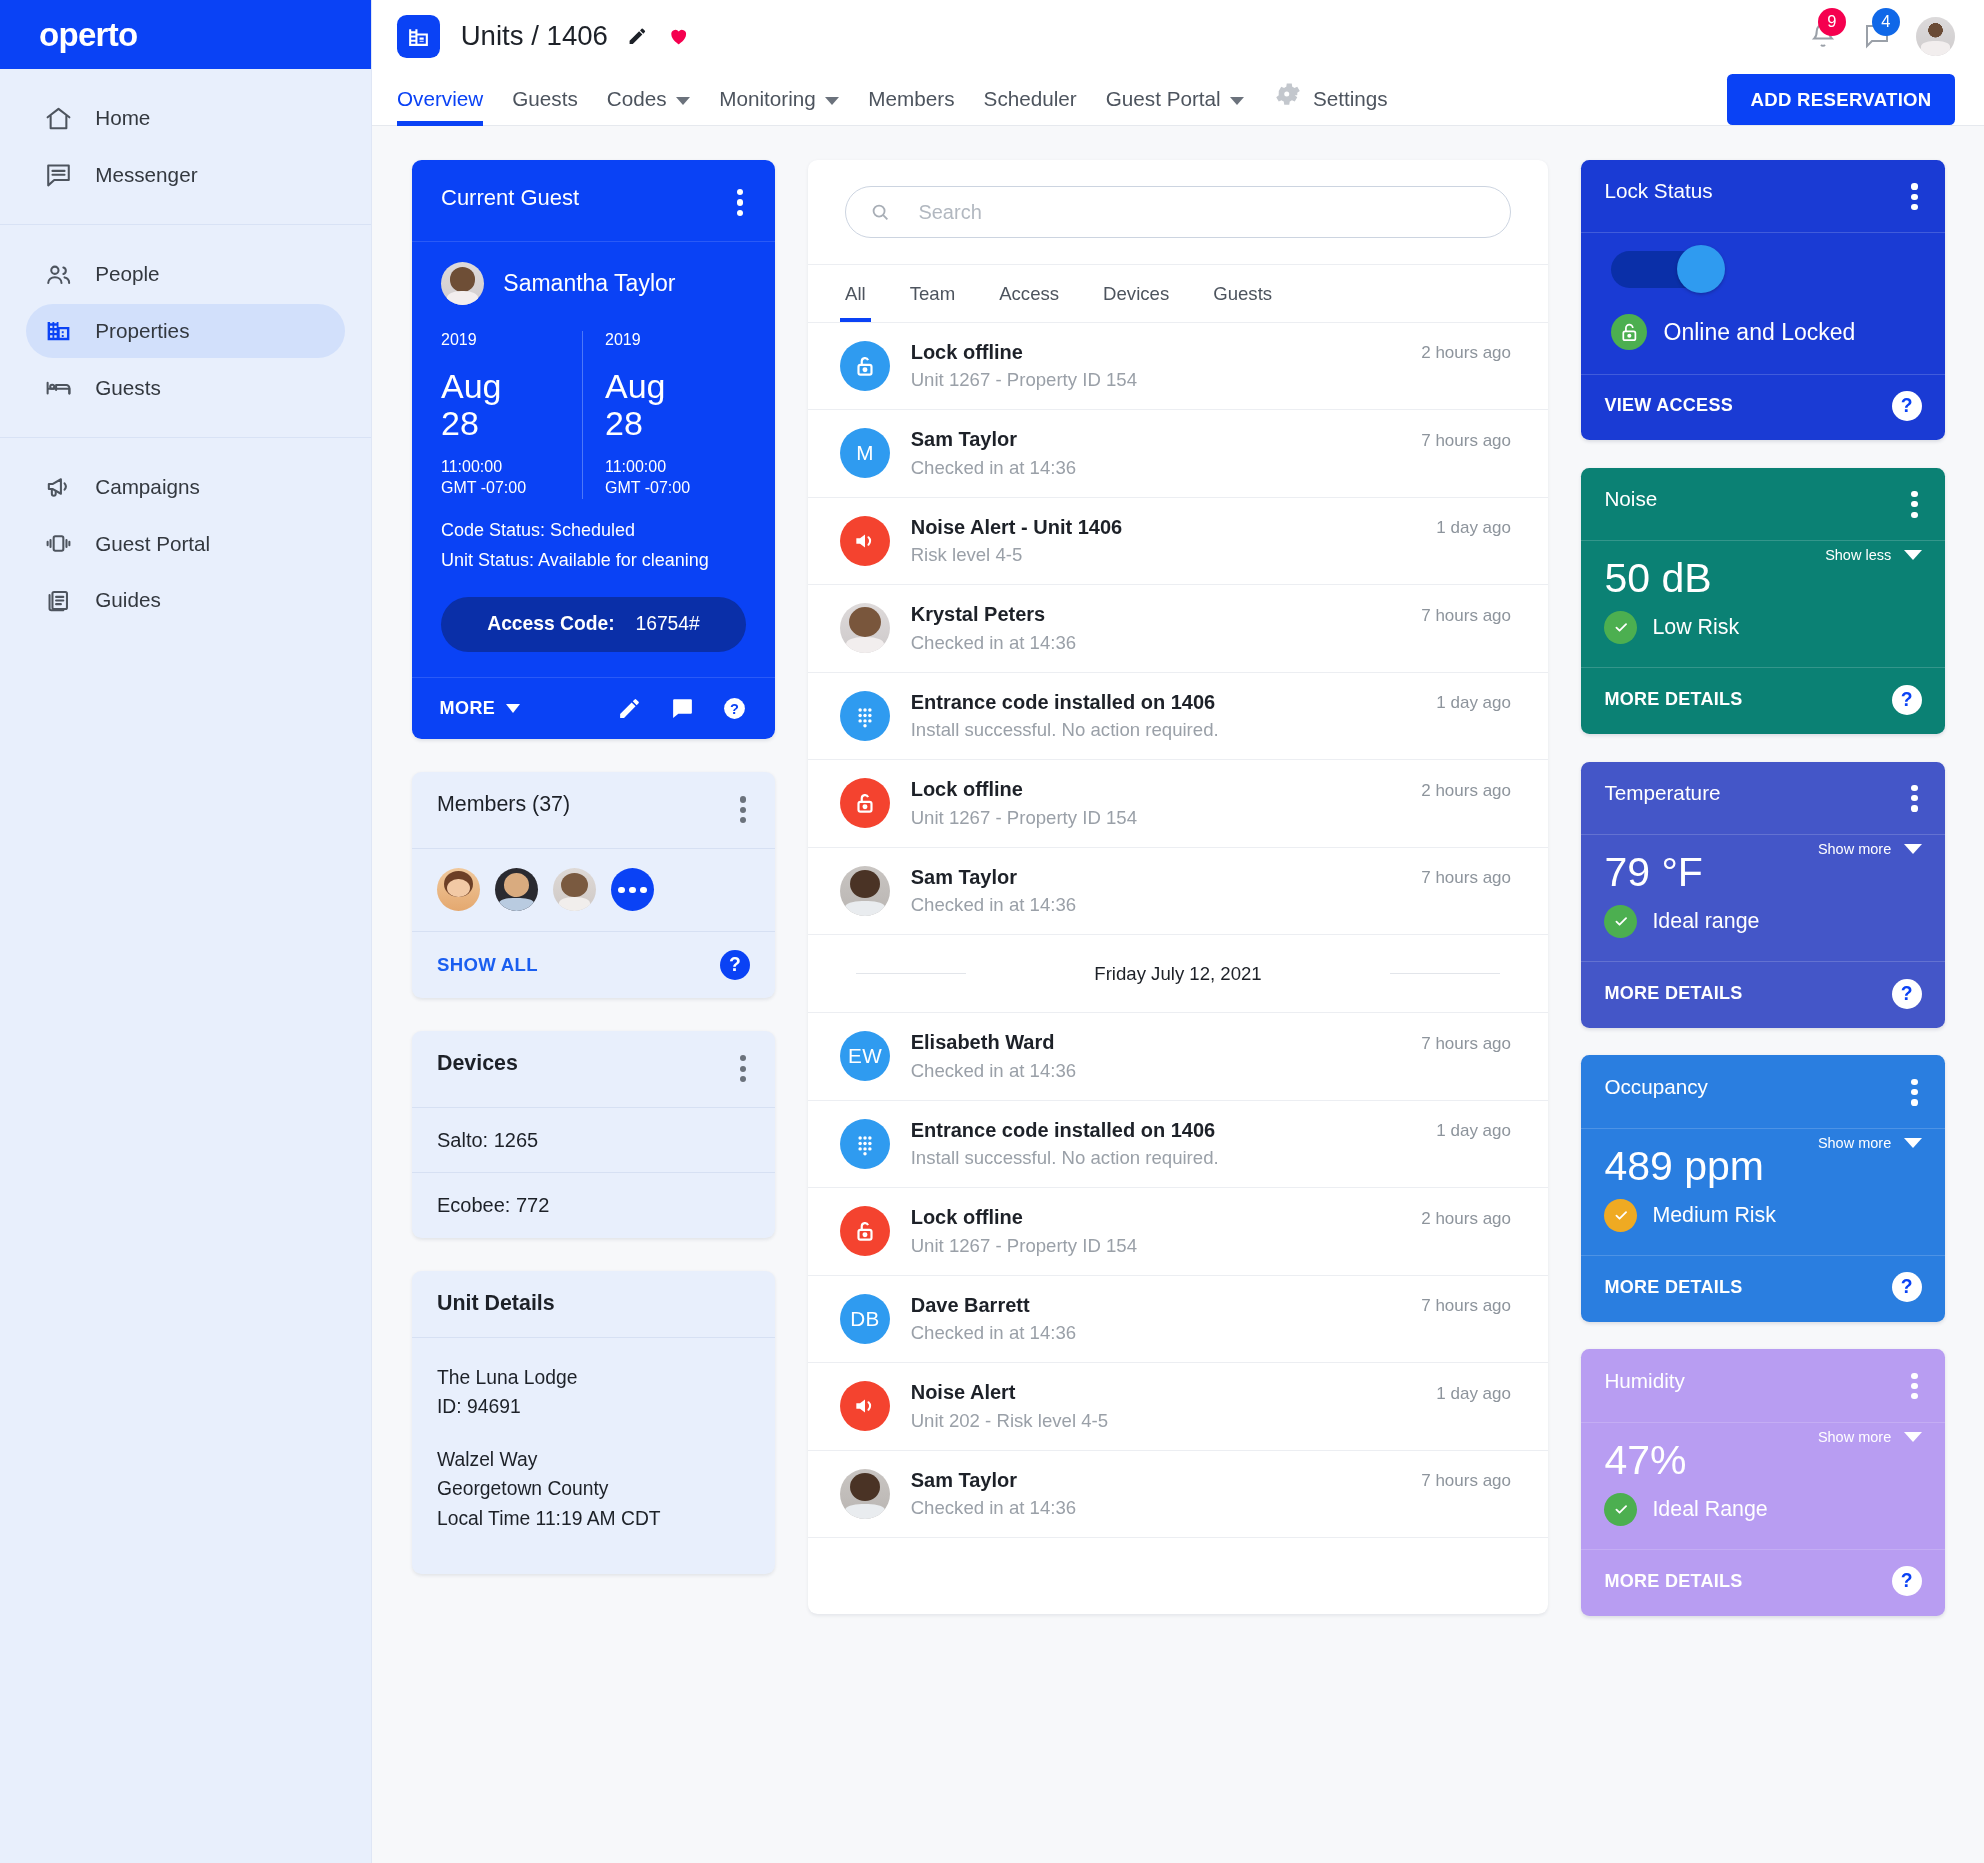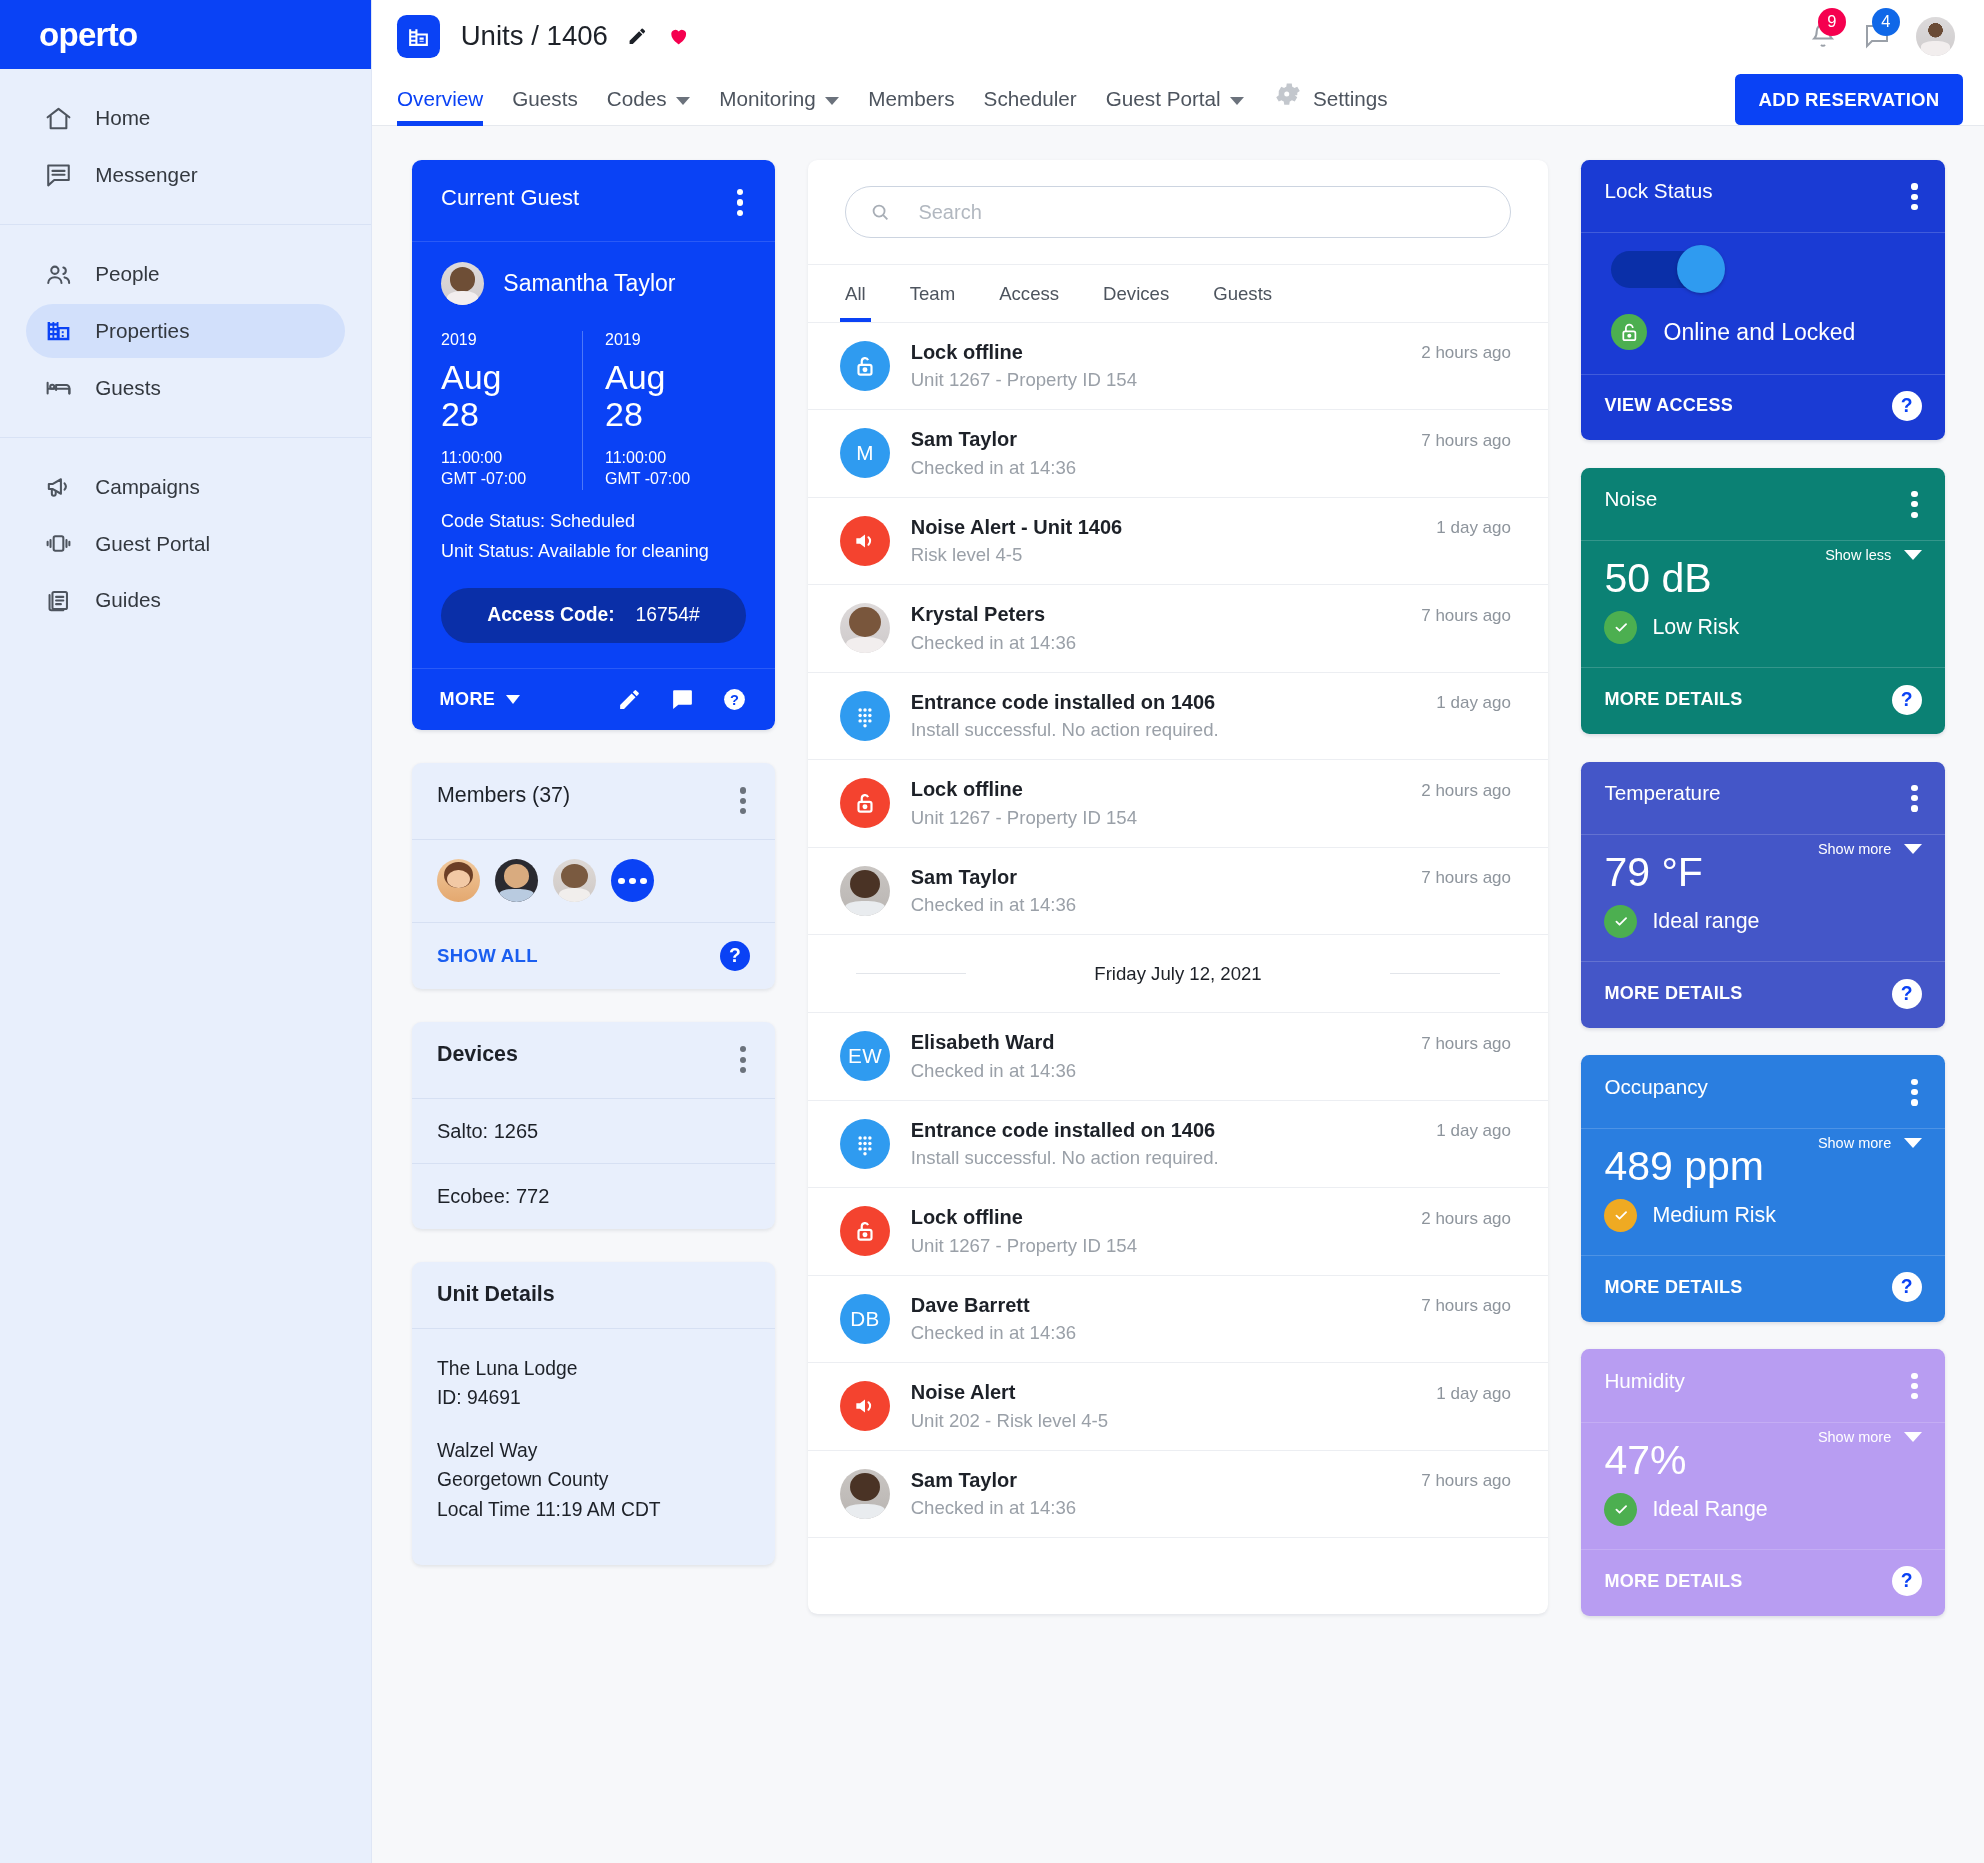--- a/index.html
+++ b/index.html
@@ -80,21 +80,21 @@
     height: 54px; align-items: flex-end;
   }
   .tab.active { color: #0a42f5; }
   .tab.active::after {
     content:""; position: absolute; left: 0; right: 0; bottom: 0; height: 4.8px; background: #0a42f5;
   }
   .tab .caret { width: 0; height: 0; border-left: 7.6px solid transparent; border-right: 7.6px solid transparent; border-top: 8.3px solid #6b727c; margin-bottom: 5.5px; }
   .gear-ico { width: 30px; height: 30px; margin-bottom: 1.4px; }
   .gear-ico svg { width: 30px; height: 30px; }
   .add-res-btn {
-    position: absolute; right: 22px; top: 74px;
+    position: absolute; right: 30px; top: 74px;
     background: #0a42f5; color: #fff; border: none; border-radius: 5.5px;
     font-size: 18.6px; font-weight: 700; letter-spacing: 0.3px;
     padding: 0 23.4px; height: 51px; cursor: pointer;
     font-family: "Liberation Sans", sans-serif;
   }
 
   
   .content {
     flex: 1; display: flex; gap: 33px; padding: 34px 40px 0 40px; align-items: flex-start;
   }
@@ -115,21 +115,21 @@
   .gc-ava {
     width: 43px; height: 43px; border-radius: 50%; overflow: hidden; position: relative;
     background: linear-gradient(#dedada, #d2cecf);
   }
   .gc-ava::before { content:""; position:absolute; left:20%; top:12%; width:60%; height:58%; border-radius:50%; background:#6e4e36; }
   .gc-ava::after { content:""; position:absolute; left:14%; bottom:0; width:72%; height:34%; background:#f2eeee; border-radius:45% 45% 0 0; }
   .gc-name { font-size: 23px; }
   .gc-dates { display: flex; }
   .gc-date { flex: 1; padding-right: 13.8px; }
   .gc-date + .gc-date { border-left: 0.7px solid #4c78f8; padding-left: 22px; }
-  .gc-year { font-size: 16px; margin-bottom: 10px; }
+  .gc-year { font-size: 16px; margin-bottom: 19px; }
   .gc-mon { font-size: 34px; line-height: 1.08; }
   .gc-time { font-size: 16px; margin-top: 13.8px; line-height: 1.35; }
   .gc-status { margin-top: 16px; font-size: 18px; line-height: 1.7; }
   .access-pill {
     margin-top: 20.7px; background: #0a2fa8; border-radius: 30px; height: 55px;
     display: flex; align-items: center; justify-content: center; gap: 20.7px; cursor: pointer;
   }
   .access-label { font-size: 19.3px; font-weight: 700; }
   .access-code { font-size: 19.3px; }
   .gc-foot { border-top: 0.7px solid #2a5af7; display: flex; align-items: center; padding: 18px 27.6px; }

